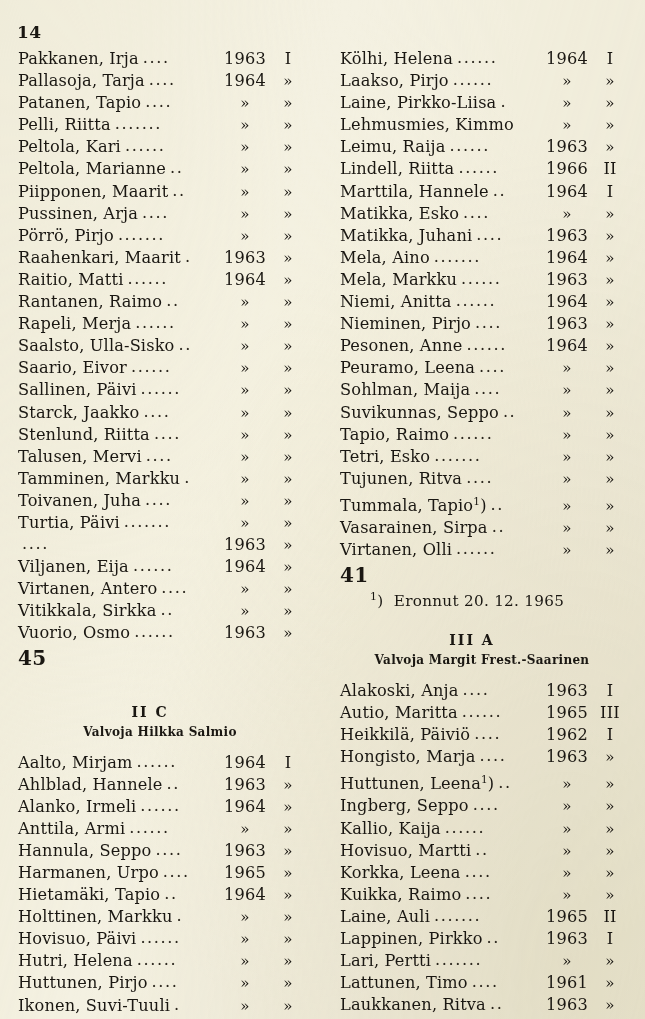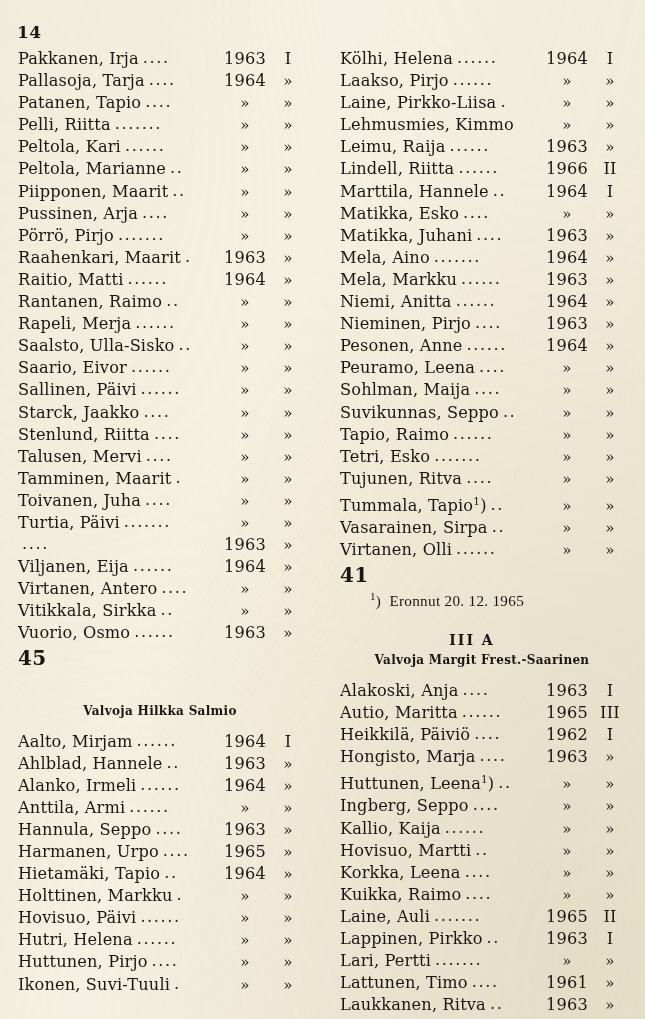--- a/index.html
+++ b/index.html
@@ -122,21 +122,20 @@
     letter-spacing: 0.3px;
     padding-right: 6px;
     margin-bottom: 13px;
   }
 
   .footnote {
     font-size: 15.2px;
     letter-spacing: 0.3px;
     padding-left: 30px;
     padding-top: 3px;
-    font-family: Liberation Serif, serif;
   }
   .footnote sup { font-size: 11px; }
   sup.fn { font-size: 10.5px; }
 </style>
 </head>
 <body>
 
 <div class="page">
   <div class="paper-grain"></div>
 
@@ -255,21 +254,21 @@
             <span class="yr ditto">»</span>
             <span class="cls ditto">»</span>
           </div>
           <div class="row">
             <span class="nm">Talusen, Mervi</span>
             <span class="leader">....</span>
             <span class="yr ditto">»</span>
             <span class="cls ditto">»</span>
           </div>
           <div class="row">
-            <span class="nm">Tamminen, Maarit</span>
+            <span class="nm">Tamminen, Markku</span>
             <span class="leader">.</span>
             <span class="yr ditto">»</span>
             <span class="cls ditto">»</span>
           </div>
           <div class="row">
             <span class="nm">Toivanen, Juha</span>
             <span class="leader">....</span>
             <span class="yr ditto">»</span>
             <span class="cls ditto">»</span>
           </div>
@@ -307,20 +306,21 @@
             <span class="leader">......</span>
             <span class="yr">1963</span>
             <span class="cls ditto">»</span>
           </div>
         </div>
 
       <div class="total">45</div>
 
       <div class="sect-gap-left"></div>
 
+      <div class="sect-num">II C</div>
       <div class="sect-sup">Valvoja Hilkka Salmio</div>
 
       <div class="roster">
           <div class="row">
             <span class="nm">Aalto, Mirjam</span>
             <span class="leader">......</span>
             <span class="yr">1964</span>
             <span class="cls">I</span>
           </div>
           <div class="row">

